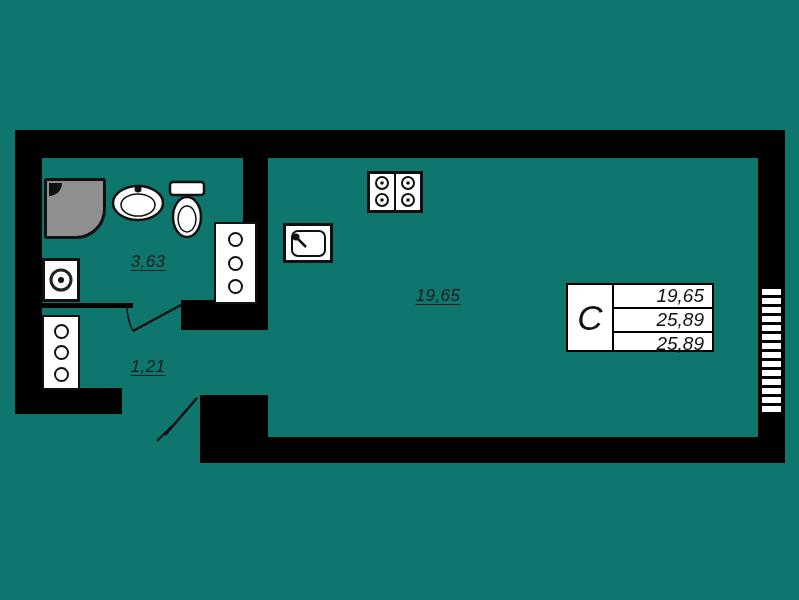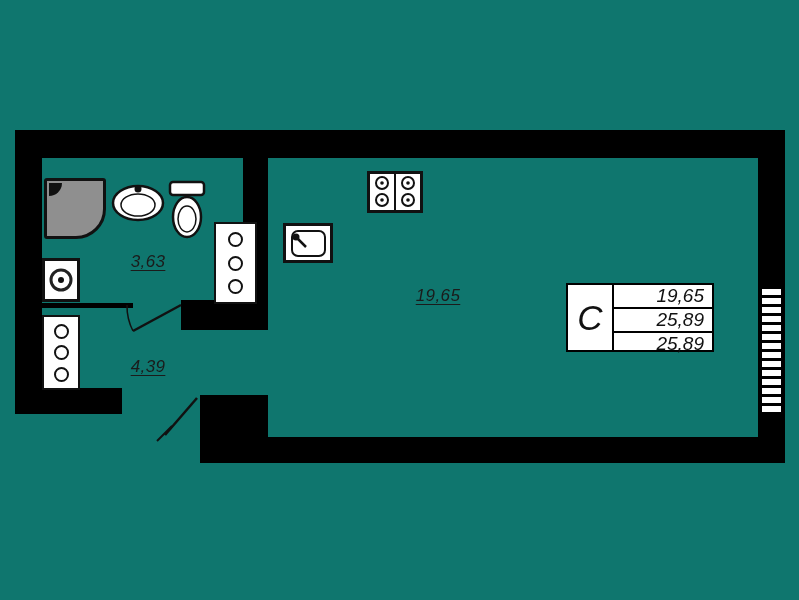--- a/index.html
+++ b/index.html
@@ -156,21 +156,21 @@
       <line x1="181" y1="305" x2="133" y2="331" stroke="#111" stroke-width="2.5"></line>
       <path d="M 133 331 A 54.6 54.6 0 0 1 127 305" fill="none" stroke="#111" stroke-width="1.5"></path>
     </g>
     <g>
       <line x1="165" y1="435" x2="197" y2="398" stroke="#111" stroke-width="2.5"></line>
       <line x1="157" y1="441" x2="172" y2="426" stroke="#111" stroke-width="2"></line>
     </g>
   </svg>
 
   <div class="area-label" style="left:118px;top:252px;width:60px">3,63</div>
-  <div class="area-label" style="left:118px;top:357px;width:60px">4,39</div>
+  <div class="area-label" style="left:118px;top:357px;width:60px">1,21</div>
   <div class="area-label" style="left:403px;top:286px;width:70px">19,65</div>
 
   <div class="legend">
     <div class="legend-type">С</div>
     <div class="legend-rows">
       <div class="legend-row">19,65</div>
       <div class="legend-row">25,89</div>
       <div class="legend-row">25,89</div>
     </div>
   </div>

